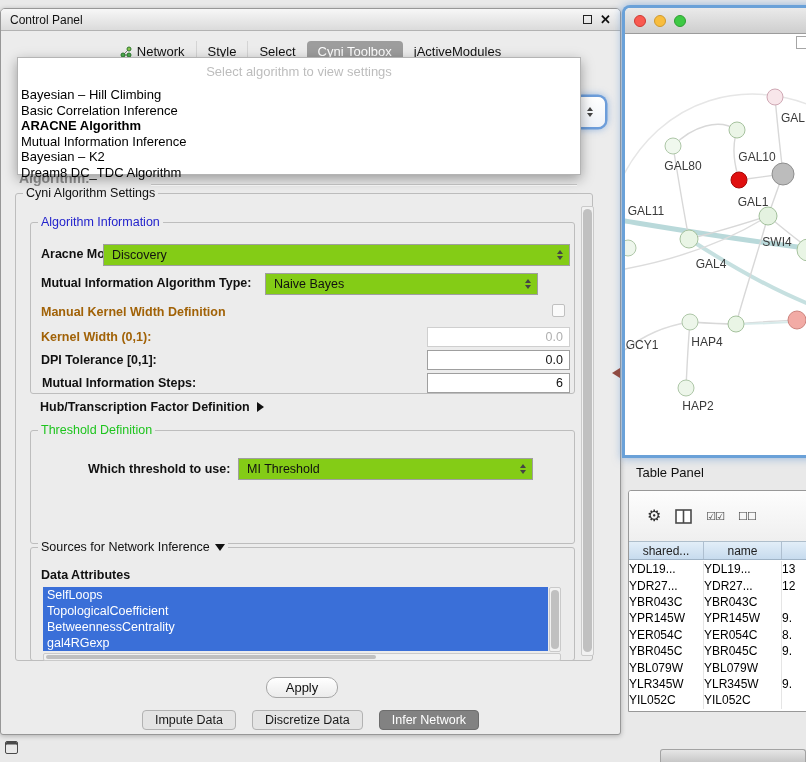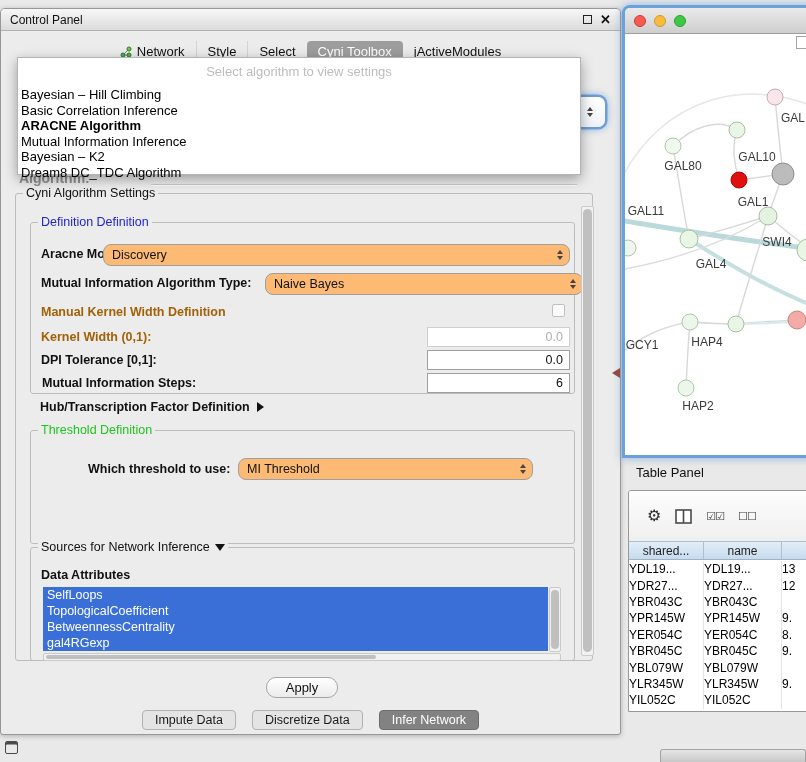--- a/index.html
+++ b/index.html
@@ -36,21 +36,21 @@
   .etch-line{position:absolute;left:150px;top:175px;width:426px;height:2px;background:linear-gradient(#c9c9c9 50%,#fdfdfd 50%)}
 
   
   .groupbox{position:absolute;border:1px solid #bdbdbd;border-radius:3px}
   .gtitle{position:absolute;top:-8px;left:7px;background:#ececec;padding:0 3px;font-size:12.5px;color:#111;white-space:nowrap;display:flex;align-items:center;gap:5px}
   .gtitle.blue{color:#2323cc}
   .gtitle.green{color:#1dc41d}
 
   .lbl{font-size:12.5px;font-weight:bold;color:#111;white-space:nowrap}
   .lbl.disabled{color:#a16207}
-  .combo{background:#fdba74;border:1px solid #9f9f9f;border-radius:8px;display:flex;align-items:center;padding-left:8px}
+  .combo{background:#84cc16;border:1px solid #9f9f9f;border-radius:0;display:flex;align-items:center;padding-left:8px}
   .combo-val{font-size:12.5px;color:#111}
   .spin-arrows{margin-left:auto;margin-right:6px;display:flex;flex-direction:column;align-items:center;gap:2px}
   .tri-up{width:0;height:0;border-left:3.5px solid transparent;border-right:3.5px solid transparent;border-bottom:4.5px solid #444}
   .tri-down{width:0;height:0;border-left:3.5px solid transparent;border-right:3.5px solid transparent;border-top:4.5px solid #444}
   .field{background:#fff;border:1px solid #9f9f9f;display:flex;align-items:center;justify-content:flex-end;padding-right:6px;font-size:12.5px;color:#111}
   .field.disabled{border-color:#cfcfcf;color:#b0b0b0}
   .checkbox{width:13px;height:13px;background:#fafafa;border:1px solid #c0c0c0;border-radius:2px;display:inline-block}
   .tri-right{width:0;height:0;border-top:5px solid transparent;border-bottom:5px solid transparent;border-left:7px solid #111;display:inline-block}
   .tri-downb{width:0;height:0;border-left:5px solid transparent;border-right:5px solid transparent;border-top:7px solid #111;display:inline-block}
 
@@ -160,34 +160,34 @@
         </div>
     </div>
 
     <div class="groupbox" style="left:14px;top:184px;width:578px;height:468px">
       <span class="gtitle">
           <span>Cyni Algorithm Settings</span>
         </span>
 
       <div class="groupbox" style="left:14px;top:28px;width:545px;height:172px">
         <span class="gtitle blue">
-            <span>Definition Definition</span>
+            <span>Algorithm Information</span>
           </span>
 
         <span class="lbl abs" style="left:10px;top:24px">Aracne Mode:</span>
         <div class="combo abs" style="left:72px;top:21px;width:467px;height:22px">
           <span class="combo-val">Discovery</span>
           <span class="spin-arrows">
               <i class="tri-up"></i>
               <i class="tri-down"></i>
             </span>
         </div>
 
         <span class="lbl abs" style="left:10px;top:53px">Mutual Information Algorithm Type:</span>
-        <div class="combo abs" style="left:234px;top:50px;width:318px;height:22px">
+        <div class="combo abs" style="left:234px;top:50px;width:273px;height:22px">
           <span class="combo-val">Naive Bayes</span>
           <span class="spin-arrows">
               <i class="tri-up"></i>
               <i class="tri-down"></i>
             </span>
         </div>
 
         <span class="lbl disabled abs" style="left:10px;top:82px">Manual Kernel Width Definition</span>
         <span class="checkbox abs" style="left:521px;top:81px"></span>
 

